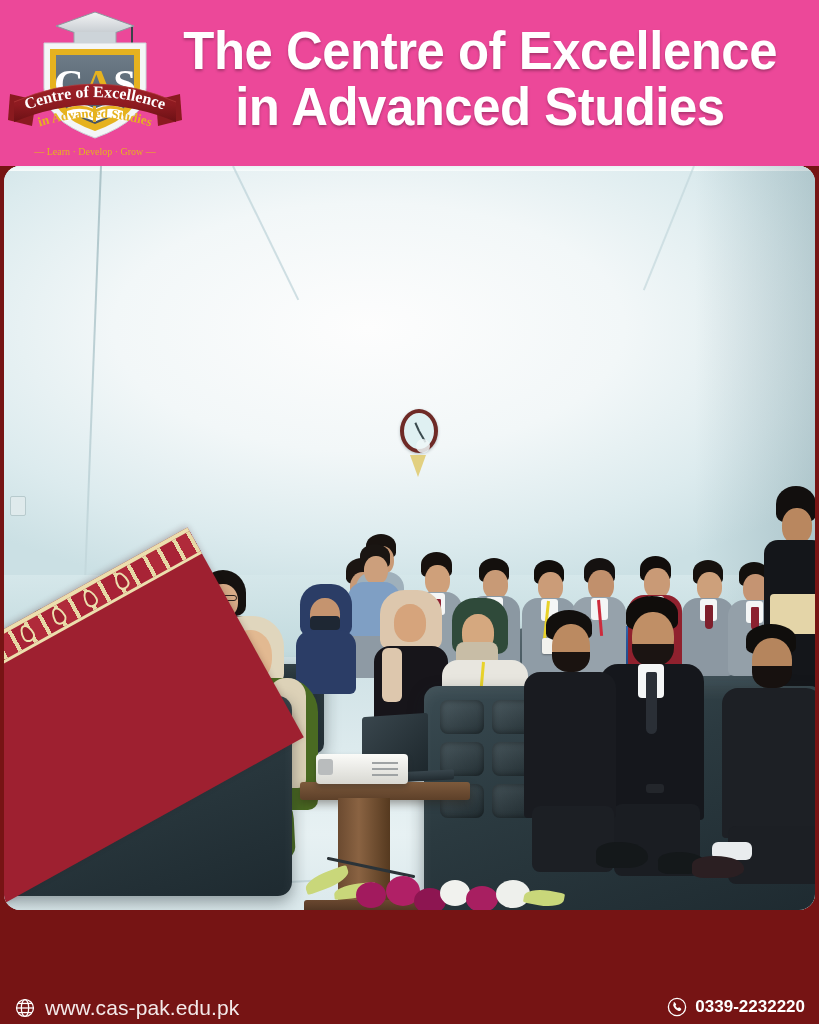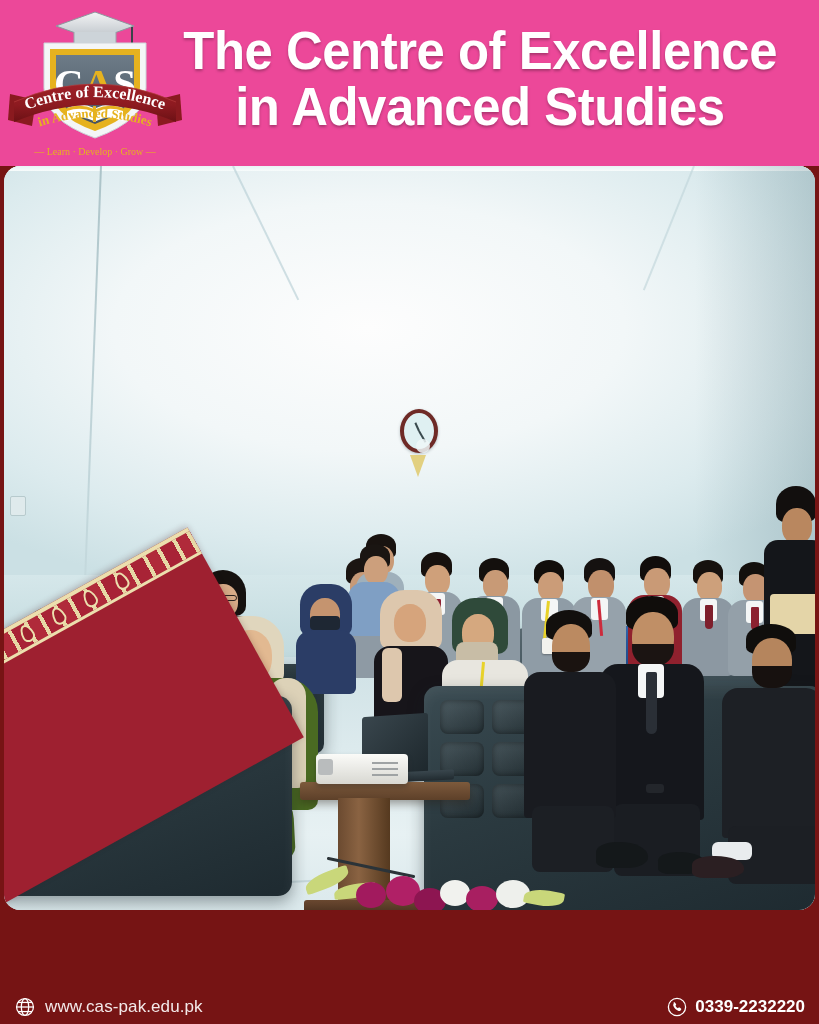--- a/index.html
+++ b/index.html
@@ -268,21 +268,21 @@
   }
   .footer-left{
     position:absolute; left:14px; top:996px;
     display:flex; align-items:center; gap:9px;
   }
   .footer-right{
     position:absolute; right:14px; top:996px;
     display:flex; align-items:center; gap:7px;text-align:right;
   }
   .footer-text{
-    color:#f3e9e9; font-size:17px; font-weight:normal; letter-spacing:.1px;
+    color:#f3e9e9; font-size:21px; font-weight:normal; letter-spacing:.1px;
   }
   .footer-text.bold{ font-weight:bold; font-size:17px; color:#fff; letter-spacing:0; }
   .f-icon{ display:block; }
 </style>
 </head>
 <body>
 
 <div class="poster">
 
   <div class="header">

